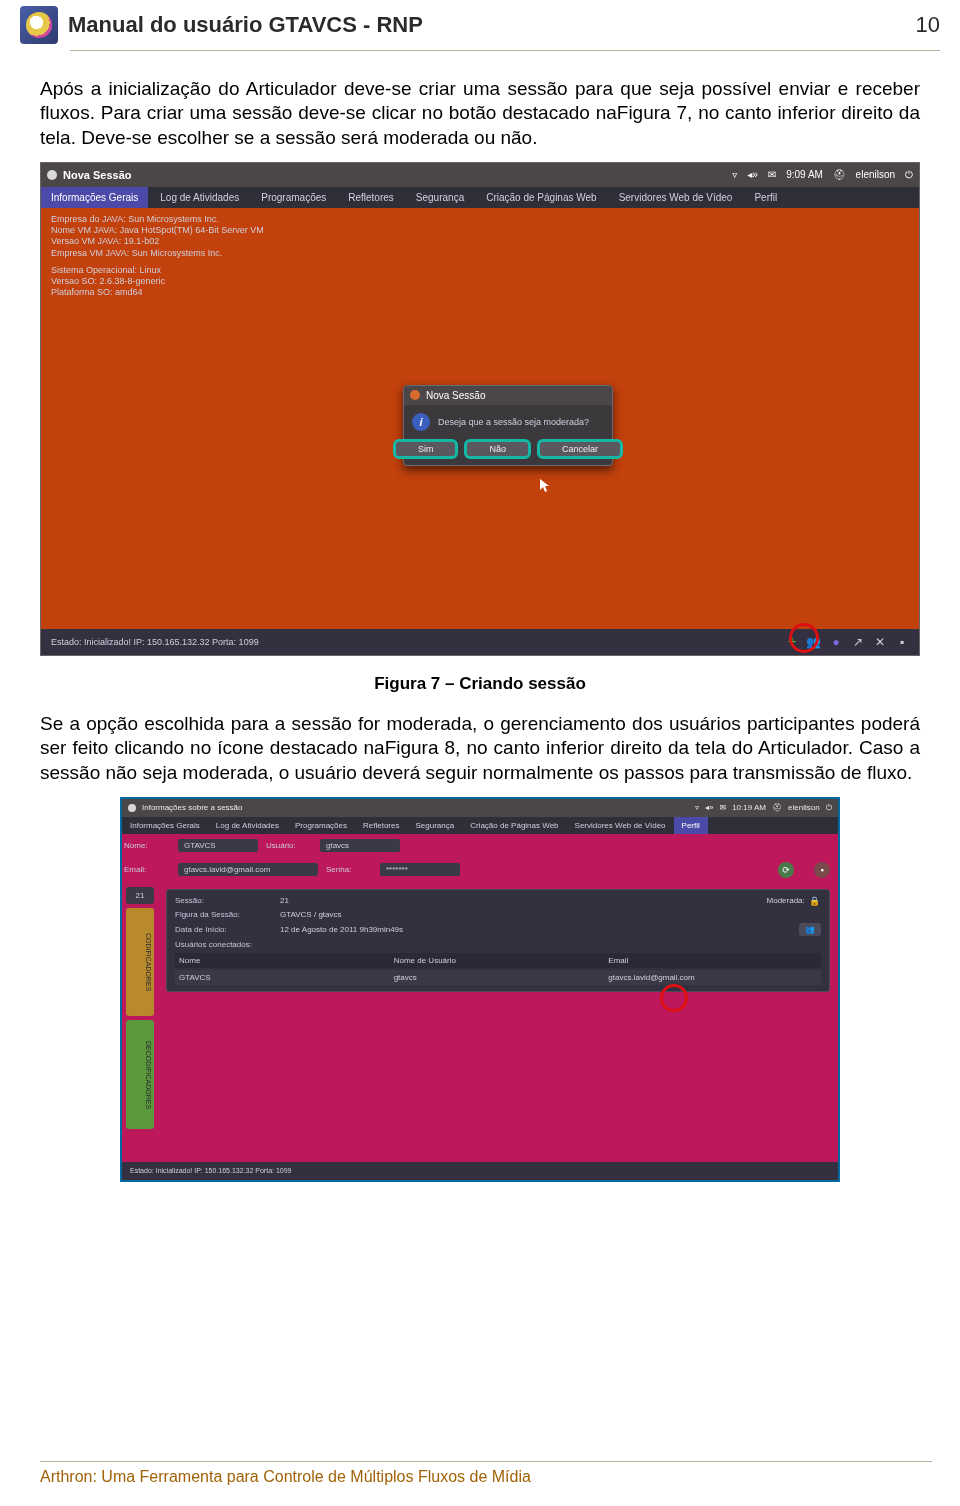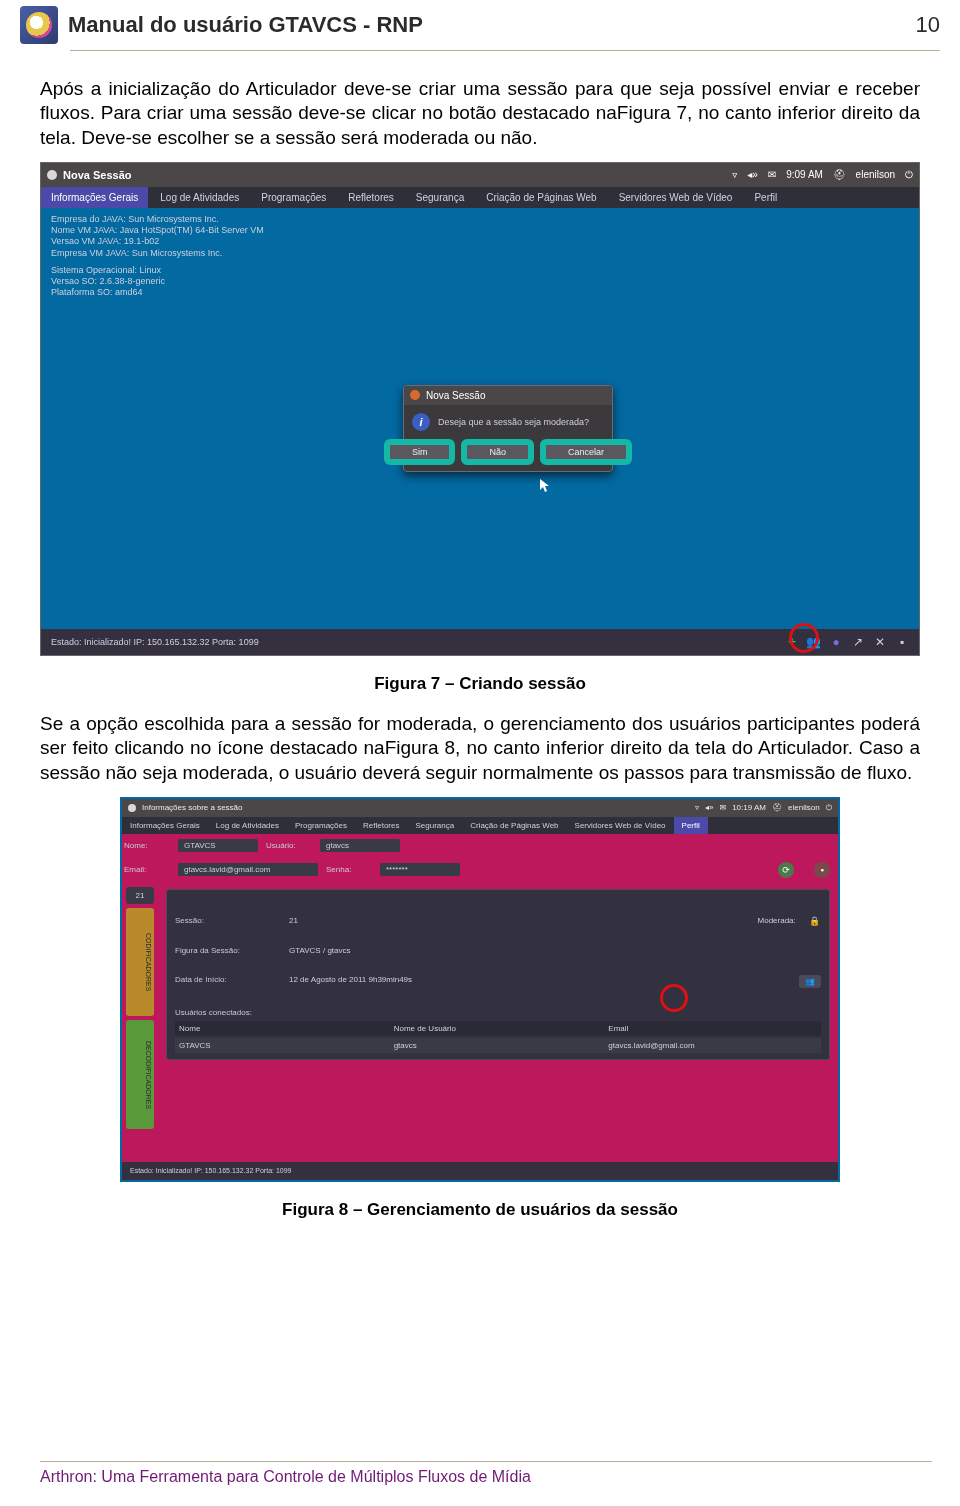--- a/index.html
+++ b/index.html
@@ -50,21 +50,21 @@
   .para {
     font-size: 19px;
     line-height: 1.28;
     text-align: justify;
     margin-bottom: 12px;
   }
 
   
   .shot1 {
     width: 880px; height: 494px;
-    background: #0369a1;
+    background: #c2410c;
     margin: 6px auto 18px auto;
     border: 1px solid #666;
     font-size: 10px;
     color: #cfcfde;
     position: relative;
   }
   .s1-titlebar {
     height: 24px;
     background: #4b4648;
     display:flex; align-items:center;
@@ -104,21 +104,21 @@
   .s1-x { width:10px;height:10px;border-radius:50%;background:#d96a2e; }
   .s1-dialog-body { padding:8px 8px 6px 8px; }
   .s1-dialog-q { display:flex; gap:8px; align-items:center; font-size:9px; }
   .s1-i-icon {
     width:18px;height:18px;border-radius:50%;background:#3a5fc0;color:#fff;
     display:flex;align-items:center;justify-content:center;font-weight:bold;font-size:11px;
     font-style:italic;
   }
   .s1-dialog-btns { display:flex; gap:6px; margin-top:8px; justify-content:center; }
   .s1-btn {
-    background:#5a585e;border:6px solid #14b8a6;border-radius:6px;
+    background:#5a585e;border:3px solid #14b8a6;border-radius:6px;
     color:#eee;font-size:9px;padding:2px 22px;
   }
 
   .s1-cursor {
     position:absolute; left:499px; top:316px;
     width:10px; height:14px;
   }
   .s1-cursor svg { width:10px; height:14px; }
 
   .s1-bottombar {
@@ -155,21 +155,21 @@
   .s2-row { display:flex; gap:8px; padding:5px 2px; align-items:center; font-size:8px; }
   .s2-lbl { width:46px; color:#c8c8d8; }
   .s2-val { background:#3a3946; padding:2px 6px; min-width:80px; border-radius:2px; }
   .s2-main { display:flex; height:250px; }
   .s2-left { width:36px; display:flex; flex-direction:column; gap:4px; padding:4px; }
   .s2-vbar { flex:1; writing-mode:vertical-rl; text-align:center; background:#3a3946; border-radius:3px; font-size:7px; padding:4px 2px; }
   .s2-vbar.orange { background:#b98a2a; color:#2b2b34; }
   .s2-vbar.green { background:#5a9a3a; color:#2b2b34; }
   .s2-center { flex:1; padding:6px 8px; }
   .s2-panel { background:#333040; border:1px solid #4a4a5a; border-radius:3px; padding:6px 8px; font-size:8px; }
-  .s2-prow { display:flex; gap:14px; margin-bottom:4px; align-items:flex-start;margin-top:20px; }
+  .s2-prow { display:flex; gap:5px; margin-bottom:4px; align-items:center; }
   .s2-plbl { width:100px; color:#c8c8d8; }
   .s2-table { width:100%; margin-top:4px; font-size:8px; }
   .s2-thead { display:flex; background:#2a2936; padding:3px 4px; gap:6px;align-items:center; }
   .s2-trow { display:flex; background:#3a3946; padding:3px 4px; gap:6px; margin-top:2px; }
   .s2-col { flex:1; }
   .s2-red-circle {
     position:absolute; width:28px; height:28px; border:3px solid #d11; border-radius:50%;
     right:150px; top:185px;
   }
   .s2-bottom {
@@ -177,21 +177,21 @@
     height:18px; background:#343040; display:flex; align-items:center; padding:0 8px; font-size:7px;
   }
   .s2-round-btn {
     width:16px;height:16px;border-radius:50%;background:#4a7a4a;display:flex;align-items:center;justify-content:center;color:#fff;font-size:9px;margin:0 6px;
   }
   .s2-lock { font-size:9px; }
 
   .footer {
     position:absolute; bottom:20px; left:40px; right:28px;
     border-top:1px solid #b9b098; padding-top:6px;
-    font-size:16px; color:#701a75;
+    font-size:16px; color:#a16207;
   }
 </style>
 </head>
 <body>
 
 <div class="page-header">
   <div class="logo"></div>
   <div class="header-title">Manual do usuário GTAVCS - RNP</div>
   <div class="page-number">10</div>
 </div>
@@ -361,17 +361,16 @@
       </div>
     </div>
 
     <div class="s2-red-circle"></div>
 
     <div class="s2-bottom">
       <span>Estado: Inicializado! IP: 150.165.132.32 Porta: 1099</span>
     </div>
   </div>
 
-  <div class="fig-caption">Figura 8 – Gerenciamento de usuários da sessão</div>
 
 </div>
 
 <div class="footer">Arthron: Uma Ferramenta para Controle de Múltiplos Fluxos de Mídia</div>
 
 </body></html>

